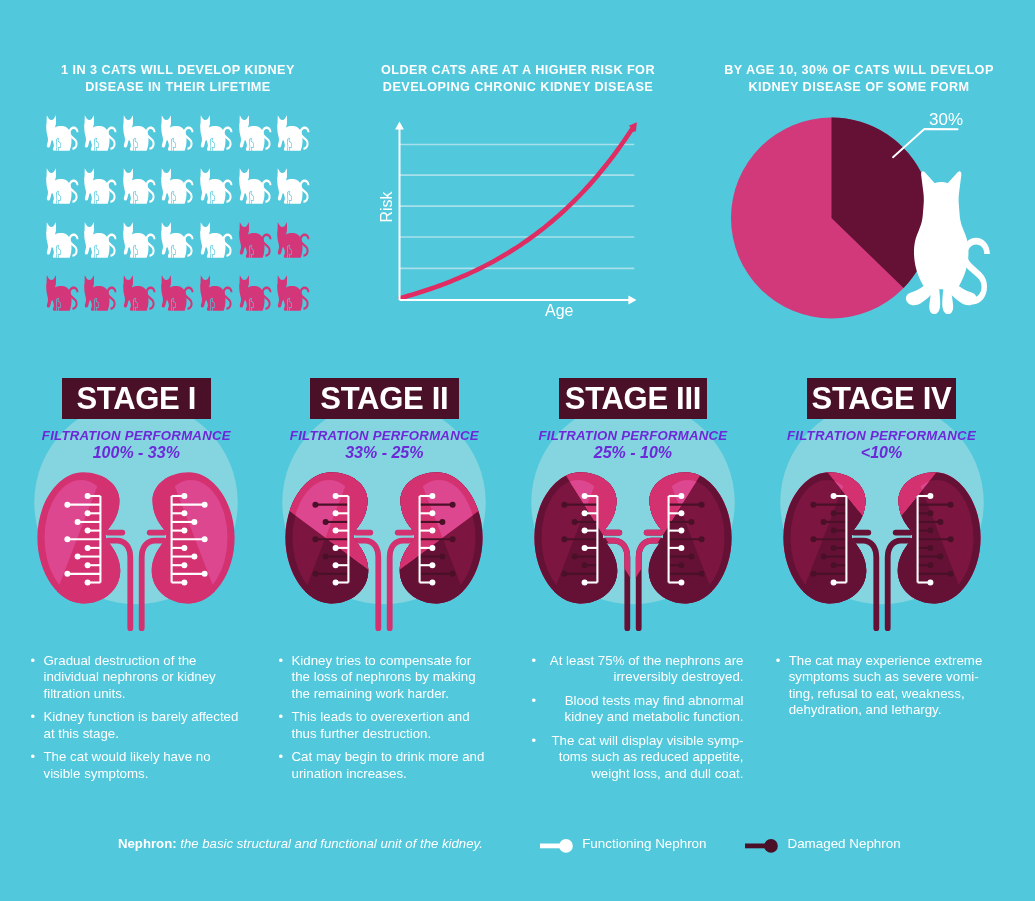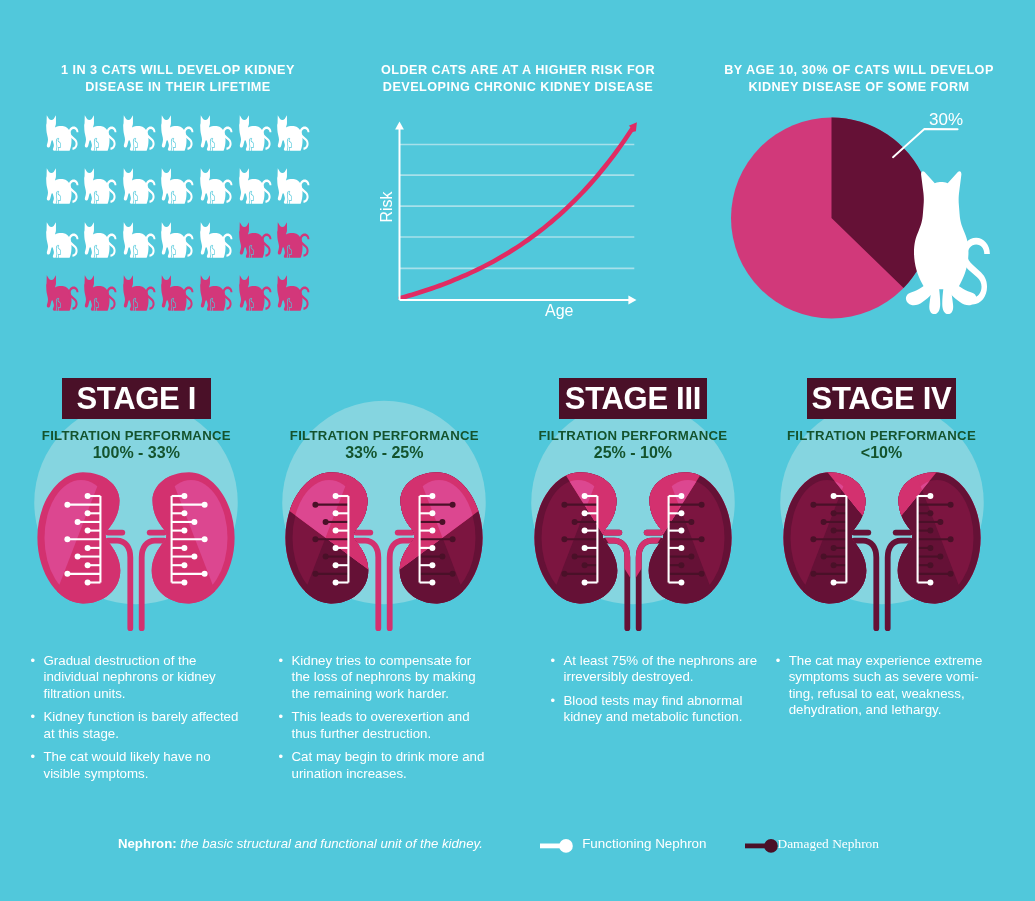--- a/index.html
+++ b/index.html
@@ -20,22 +20,22 @@
   #linechart{position:absolute;left:390px;top:112px;}
 
   
   #piechart{position:absolute;left:722px;top:110px;}
 
   
   .stage{position:absolute;top:377.7px;width:230px;}
   .stagebox{position:relative;margin:0 auto;background:#4a1028;color:#fff;
             text-align:center;font-weight:bold;font-size:31px;letter-spacing:-0.3px;
             height:41.6px;line-height:41.6px;width:148.7px;}
-  .perf{position:absolute;left:0;width:230px;top:50.5px;text-align:center;color:#14532d;
-        font-weight:bold;font-size:13.2px;letter-spacing:.25px;line-height:16.6px;}
+  .perf{position:absolute;left:0;width:230px;top:50.5px;text-align:center;color:#6d28d9;
+        font-weight:bold;font-size:13.2px;letter-spacing:.25px;line-height:16.6px;font-style:italic;}
   .perfval{font-size:16px;letter-spacing:0px;}
   .kidneyart{position:absolute;left:0;top:14.3px;width:230px;height:256px;z-index:-1;}
 
   
   .bullets{position:absolute;top:653px;width:218.5px;color:#fff;font-size:13.3px;
            line-height:16.25px;}
   .bullets ul{margin:0;padding:0;list-style:none;}
   .bullets li{position:relative;margin:0 0 7.6px 0;padding:0 0 0 19.5px;}
   .bullets li:before{content:"\2022";position:absolute;left:6.5px;top:-0.5px;font-size:13px;}
 
@@ -450,20 +450,21 @@
               <g>
                 <line x1="79.4" y1="130.5" x2="66.60000000000001" y2="130.5" stroke="#ffffff" stroke-width="2.1"></line>
                 <circle cx="66.60000000000001" cy="130.5" r="3" fill="#ffffff"></circle>
               </g>
               <path d="M79.4,44 L79.4,130.5" stroke="#fff" stroke-width="2.1" fill="none"></path>
             </g>
           </svg>
         </div>
       </div>
       <div class="stage" style="left: 269.3px;">
+        <div class="stagebox"><span>STAGE II</span></div>
         <div class="perf"><span>FILTRATION PERFORMANCE</span><br><span class="perfval">33% - 25%</span></div>
         <div class="kidneyart">
           <svg width="230" height="256" viewBox="0 -60 230 256" style="display: block;">
             <defs>
               <clipPath id="kc10">
                 <path d="M62,20.2 C38,20.2 16.4,49.5 16.4,85.8 C16.4,122.2 38,151.5 62,151.5 C82.5,151.5 99.3,138 99.3,118.5 C99.3,106 92.5,96.5 87.4,90 C85.3,87.3 84.6,85.5 84.6,83.5 C84.6,81.5 85.3,79.7 87.4,77 C92.5,70.5 98.5,61.5 98.5,48.5 C98.5,32.5 82.5,20.2 62,20.2 Z"></path>
               </clipPath>
               <clipPath id="hw10">
                 <path d="M-400.0,-253.0 L400.0,340.6 L400.0,-1200 L-400.0,-1200 Z"></path>
               </clipPath>
@@ -937,42 +938,43 @@
           <line x1="0" y1="9.9" x2="26" y2="9.9" stroke="#ffffff" stroke-width="4.8" stroke-linecap="butt"></line>
           <circle cx="26" cy="9.9" r="6.8" fill="#ffffff"></circle>
         </svg>
         <span style="position: absolute; left: 42.5px; top: 0px; white-space: nowrap;">Functioning Nephron</span>
       </div>
       <div class="legitem" style="left: 744.5px;">
         <svg width="36" height="18" viewBox="0 0 36 18" style="position: absolute; left: 0px; top: 0px;">
           <line x1="0" y1="9.9" x2="26" y2="9.9" stroke="#4a1028" stroke-width="4.8" stroke-linecap="butt"></line>
           <circle cx="26" cy="9.9" r="6.8" fill="#4a1028"></circle>
         </svg>
-        <span style="position: absolute; left: 33px; top: 0px; white-space: nowrap; font-family: Liberation Serif, serif;">Damaged Nephron</span>
+        <span style="position: absolute; left: 43px; top: 0px; white-space: nowrap;">Damaged Nephron</span>
       </div>
     </div>
 
 <div class="bullets" style="left: 24px;">
       <ul>
         <li>Gradual destruction of the individual nephrons or kidney filtration units.</li>
         <li>Kidney function is barely affected at this stage.</li>
         <li>The cat would likely have no visible symptoms.</li>
       </ul>
     </div>
     <div class="bullets" style="left: 272px;">
       <ul>
         <li>Kidney tries to compensate for the loss of nephrons by making the remaining work harder.</li>
         <li>This leads to overexertion and thus further destruction.</li>
         <li>Cat may begin to drink more and urination increases.</li>
       </ul>
     </div>
-    <div class="bullets" style="left: 544px;">
+    <div class="bullets" style="left: 525px; text-align: right;">
       <ul>
         <li>At least 75% of the nephrons are irreversibly destroyed.</li>
         <li>Blood tests may find abnormal kidney and metabolic function.</li>
+        <li>The cat will display visible symp-toms such as reduced appetite, weight loss, and dull coat.</li>
       </ul>
     </div>
     <div class="bullets" style="left: 769.2px;">
       <ul>
         <li>The cat may experience extreme symptoms such as severe vomi-ting, refusal to eat, weakness, dehydration, and lethargy.</li>
       </ul>
     </div>
   </div>
 
 </body></html>

